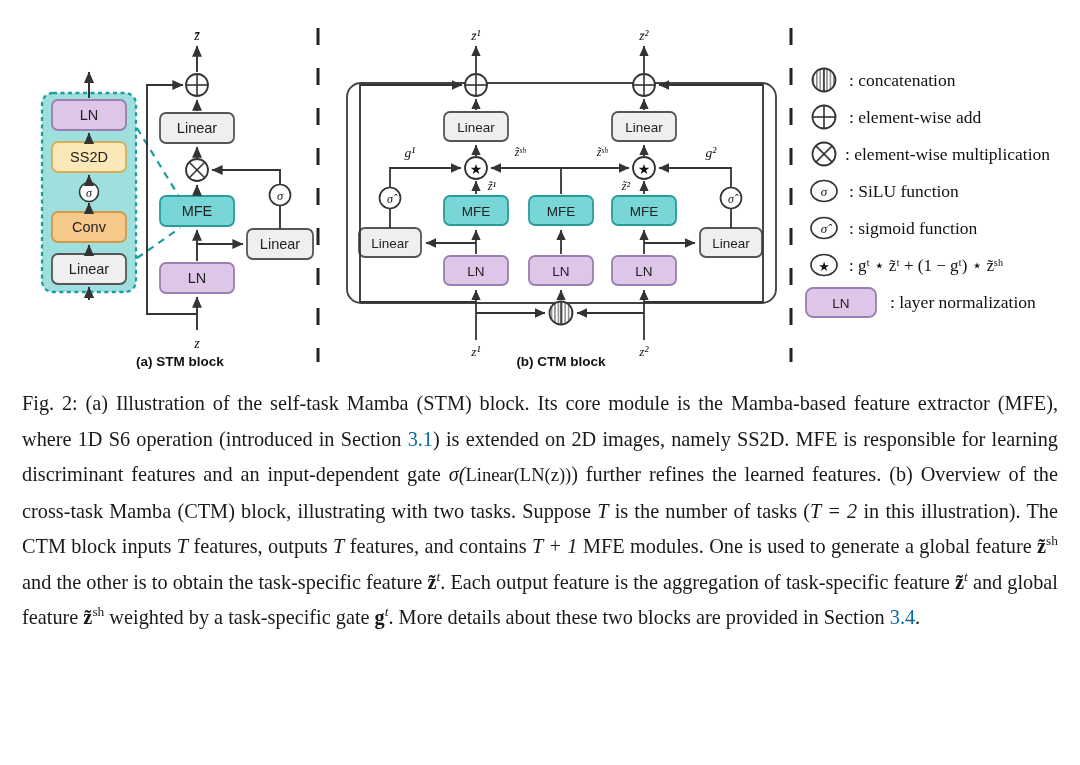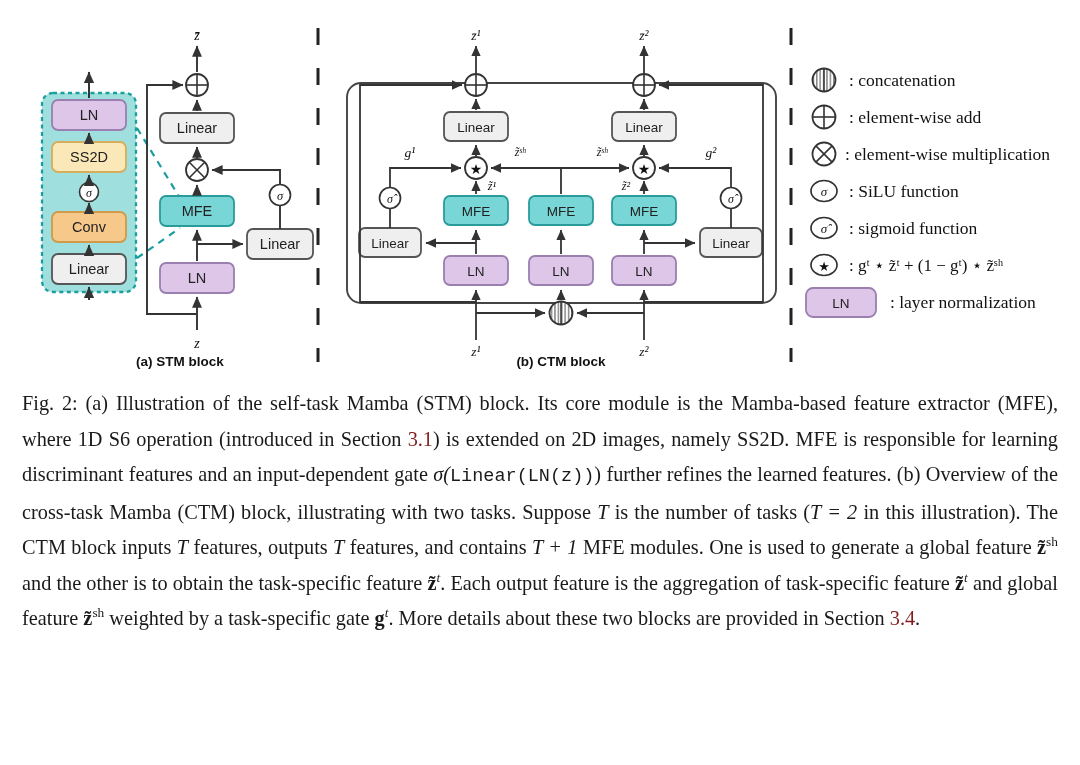--- a/index.html
+++ b/index.html
@@ -10,22 +10,22 @@
   }
   #figure{position:absolute;left:0;top:0;width:1080px;height:380px;}
   #figure svg{display:block;}
   .cap{
     position:absolute;left:22px;top:386px;width:1036px;
     font-family:"Liberation Serif", serif;
     font-size:20.3px;line-height:35.5px;color:#1a1a1a;
     text-align:justify;text-justify:inter-word;
   }
   .cap b{font-weight:normal;}
-  .lnk{color:#7f1d1d;}
-  .mono{font-family:Liberation Mono, monospace;font-size:18.5px;}
+  .lnk{color:#0369a1;}
+  .mono{font-family:Liberation Serif, serif;font-size:18.5px;}
   .it{font-style:italic;}
   .bd{font-weight:bold;}
   sup.sm{font-size:0.66em;vertical-align:super;line-height:0;}
 </style>
 </head>
 <body>
 
 <div id="figure">
 <svg width="1080" height="380" viewBox="0 0 1080 380" xmlns="http://www.w3.org/2000/svg">
   <defs>

